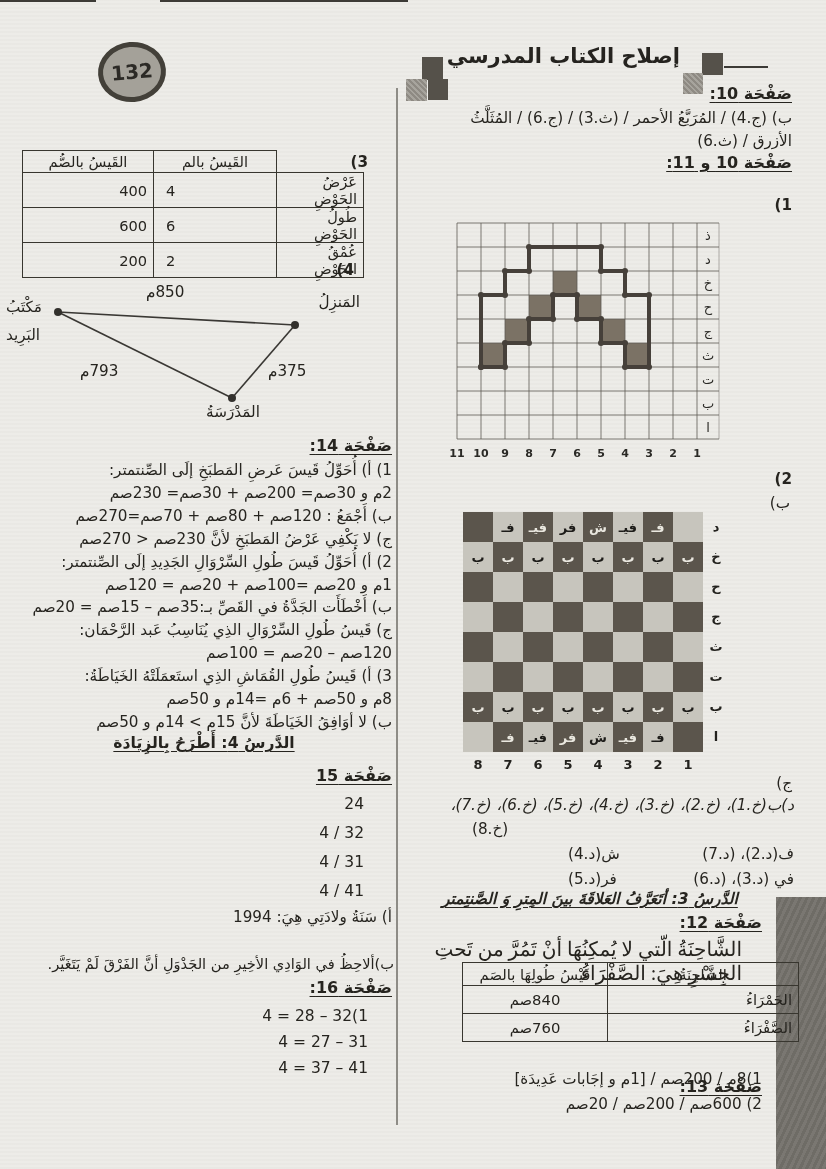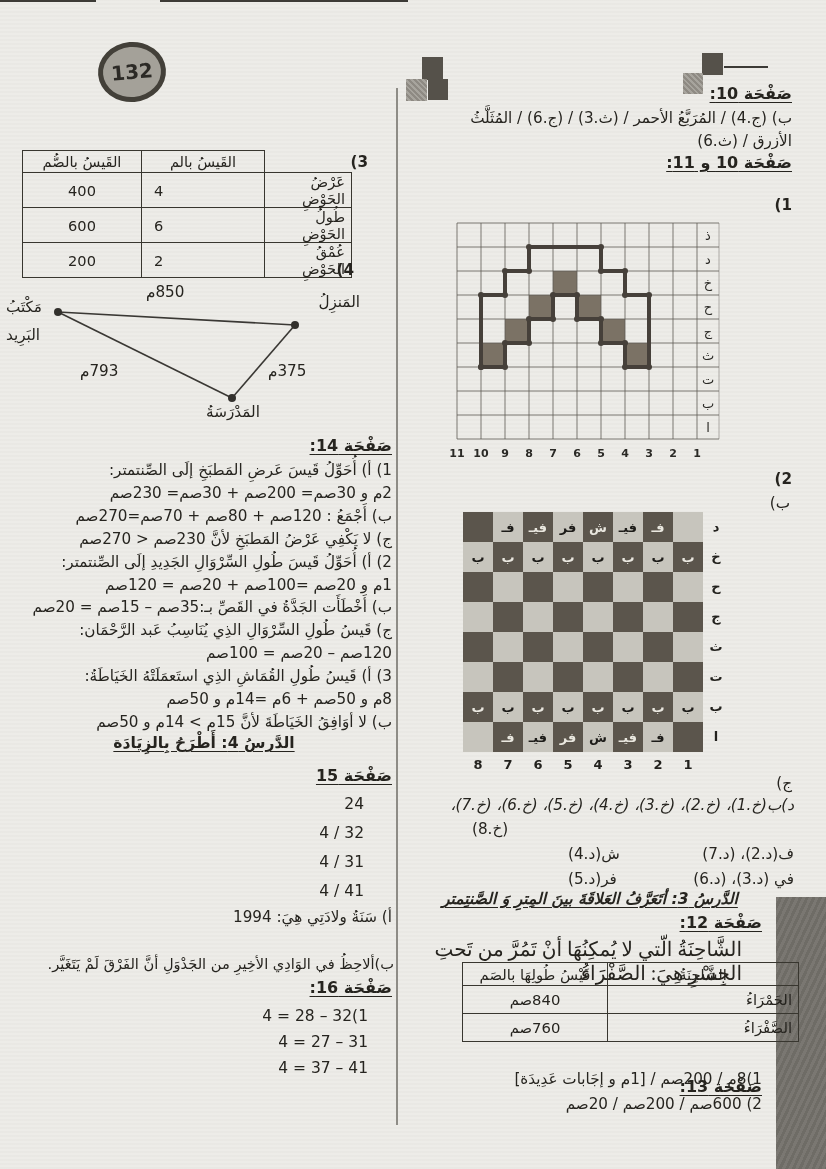--- a/index.html
+++ b/index.html
@@ -21,21 +21,21 @@
   .vdivider{width:2px;background:#8e8c86;}
   .sidetab{background:#73706a;background-image:repeating-linear-gradient(115deg, rgba(255,255,255,.05) 0 3px, rgba(0,0,0,.04) 3px 6px);}
   table{border-collapse:collapse;}
   .btable td,.btable th{border:1.6px solid #38362f;font-weight:normal;}
   
   #basin-table{direction:rtl;}
   #basin-table th,#basin-table td{height:26px;font-size:14.6px;padding:0 6px;}
   #basin-table th{height:21px;text-align:center;font-size:14.6px;margin-left:32px;}
   #basin-table td:nth-child(1){width:74px;text-align:right;}
   #basin-table td:nth-child(2){width:104px;text-align:left;padding-left:12px;}
-  #basin-table td:nth-child(3){width:106px;text-align:center;padding-left:6px;}
+  #basin-table td:nth-child(3){width:106px;text-align:right;padding-left:18px;}
   
   #trucks-table{direction:rtl;}
   #trucks-table th,#trucks-table td{font-size:14.8px;padding:0 6px;}
   #trucks-table th{height:22px;text-align:center;}
   #trucks-table td{height:27px;}
   #trucks-table td:nth-child(1){width:178px;text-align:right;}
   #trucks-table td:nth-child(2){width:132px;text-align:center;}
   
   #board{width:240px;height:240px;}
   .bcell{position:absolute;width:30px;height:30px;display:flex;align-items:center;justify-content:center;
@@ -55,20 +55,21 @@
   <div class="abs hline" style="left:0;top:71;width:96px;"></div>
   <div class="abs hline" style="left:160px;top:71;width:248px;"></div>
   <div class="abs pill" style="left:98px;top:42px;">
     <span>132</span>
   </div>
   <div class="abs" style="left:406px;top:57px;width:46px;height:48px;">
     <span class="sq dark" style="left:16px;top:0;width:21px;height:23px;"></span>
     <span class="sq gray" style="left:0;top:22px;width:21px;height:22px;"></span>
     <span class="sq dark" style="left:22px;top:22px;width:20px;height:21px;"></span>
   </div>
+  <div class="abs title rtl" style="right:146px;top:44px;">إصلاح الكتاب المدرسي</div>
   <div class="abs" style="left:683px;top:53px;width:42px;height:42px;">
     <span class="sq dark" style="left:19px;top:0;width:21px;height:22px;"></span>
     <span class="sq gray" style="left:0;top:20px;width:20px;height:21px;"></span>
   </div>
   <div class="abs hline" style="left:724px;top:66px;width:44px;"></div>
 
   <div class="abs vdivider" style="left:396px;top:88px;height:1037px;"></div>
 
   <div class="abs sidetab" style="left:776px;top:897px;width:50px;height:272px;"></div>
 

